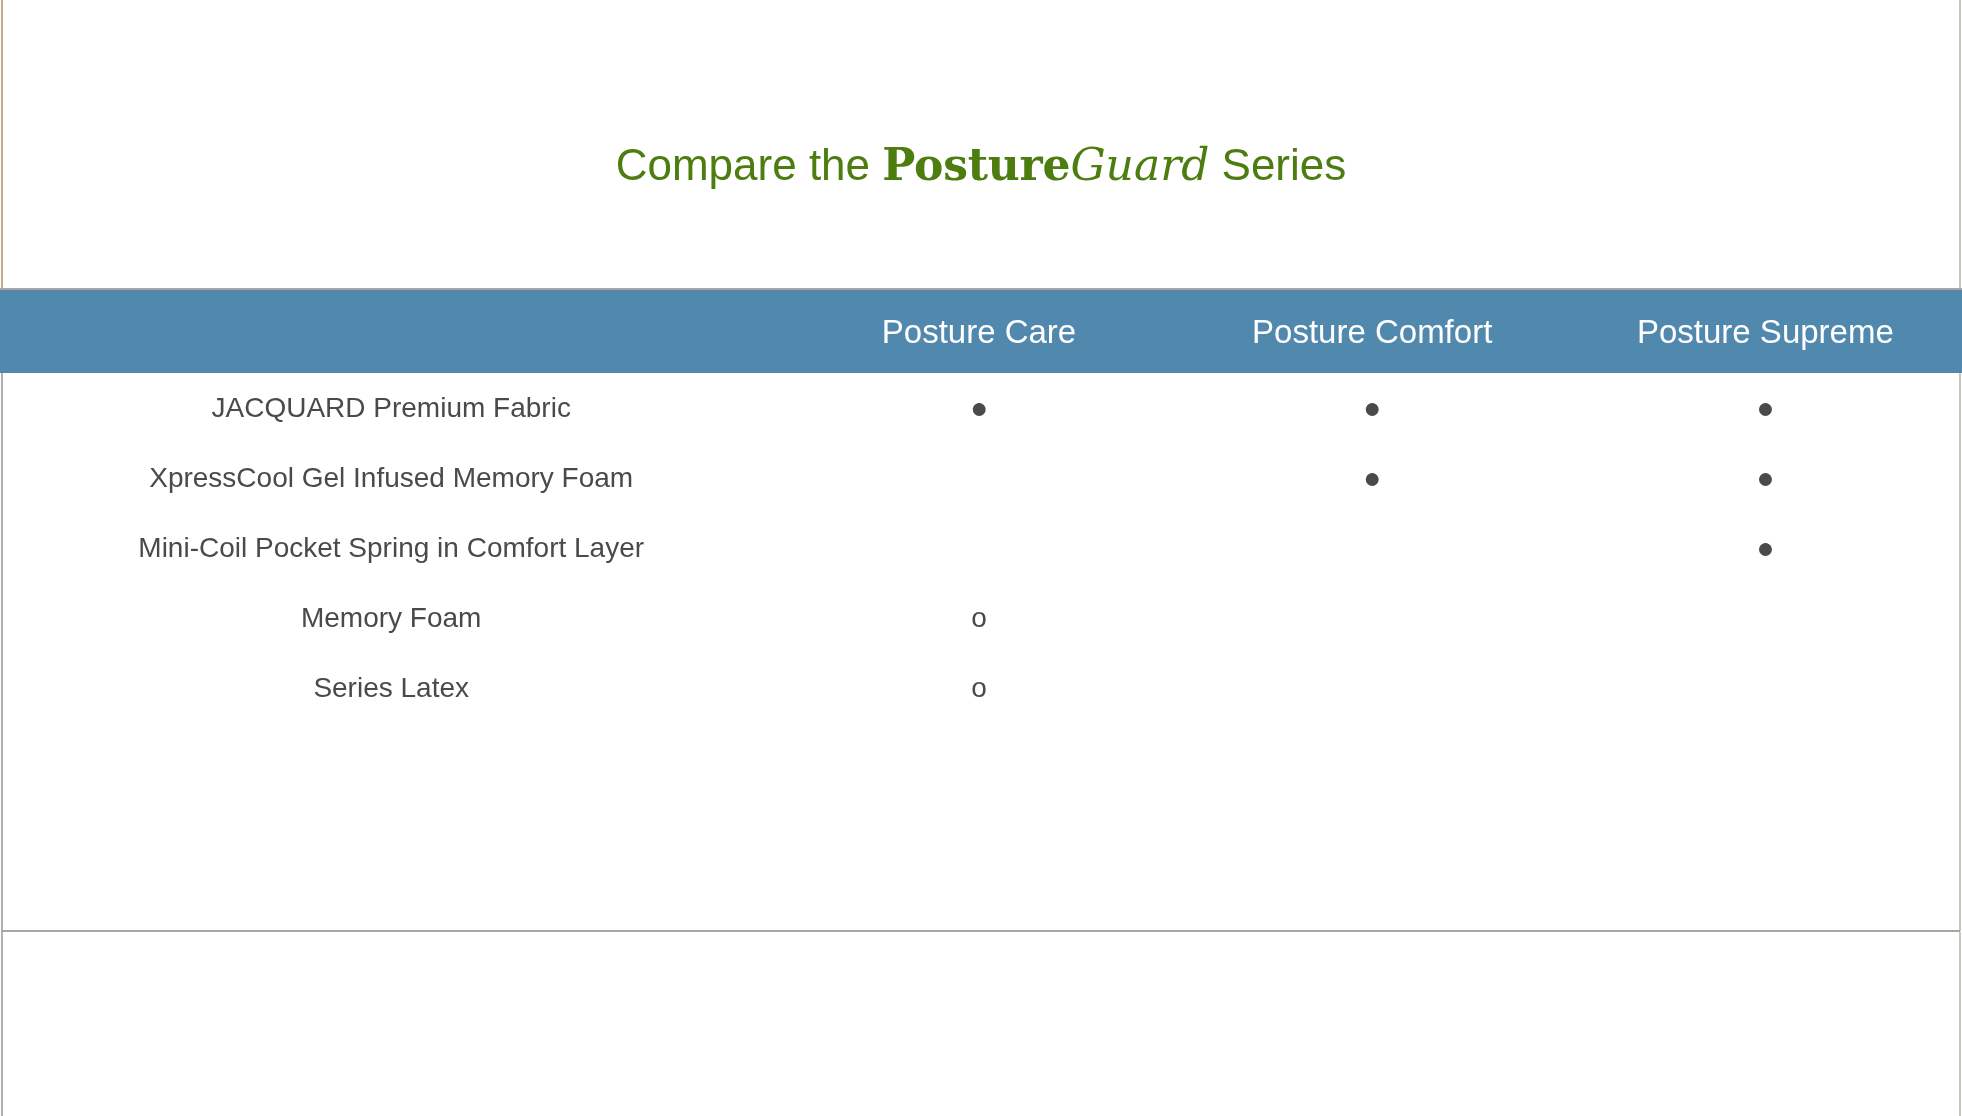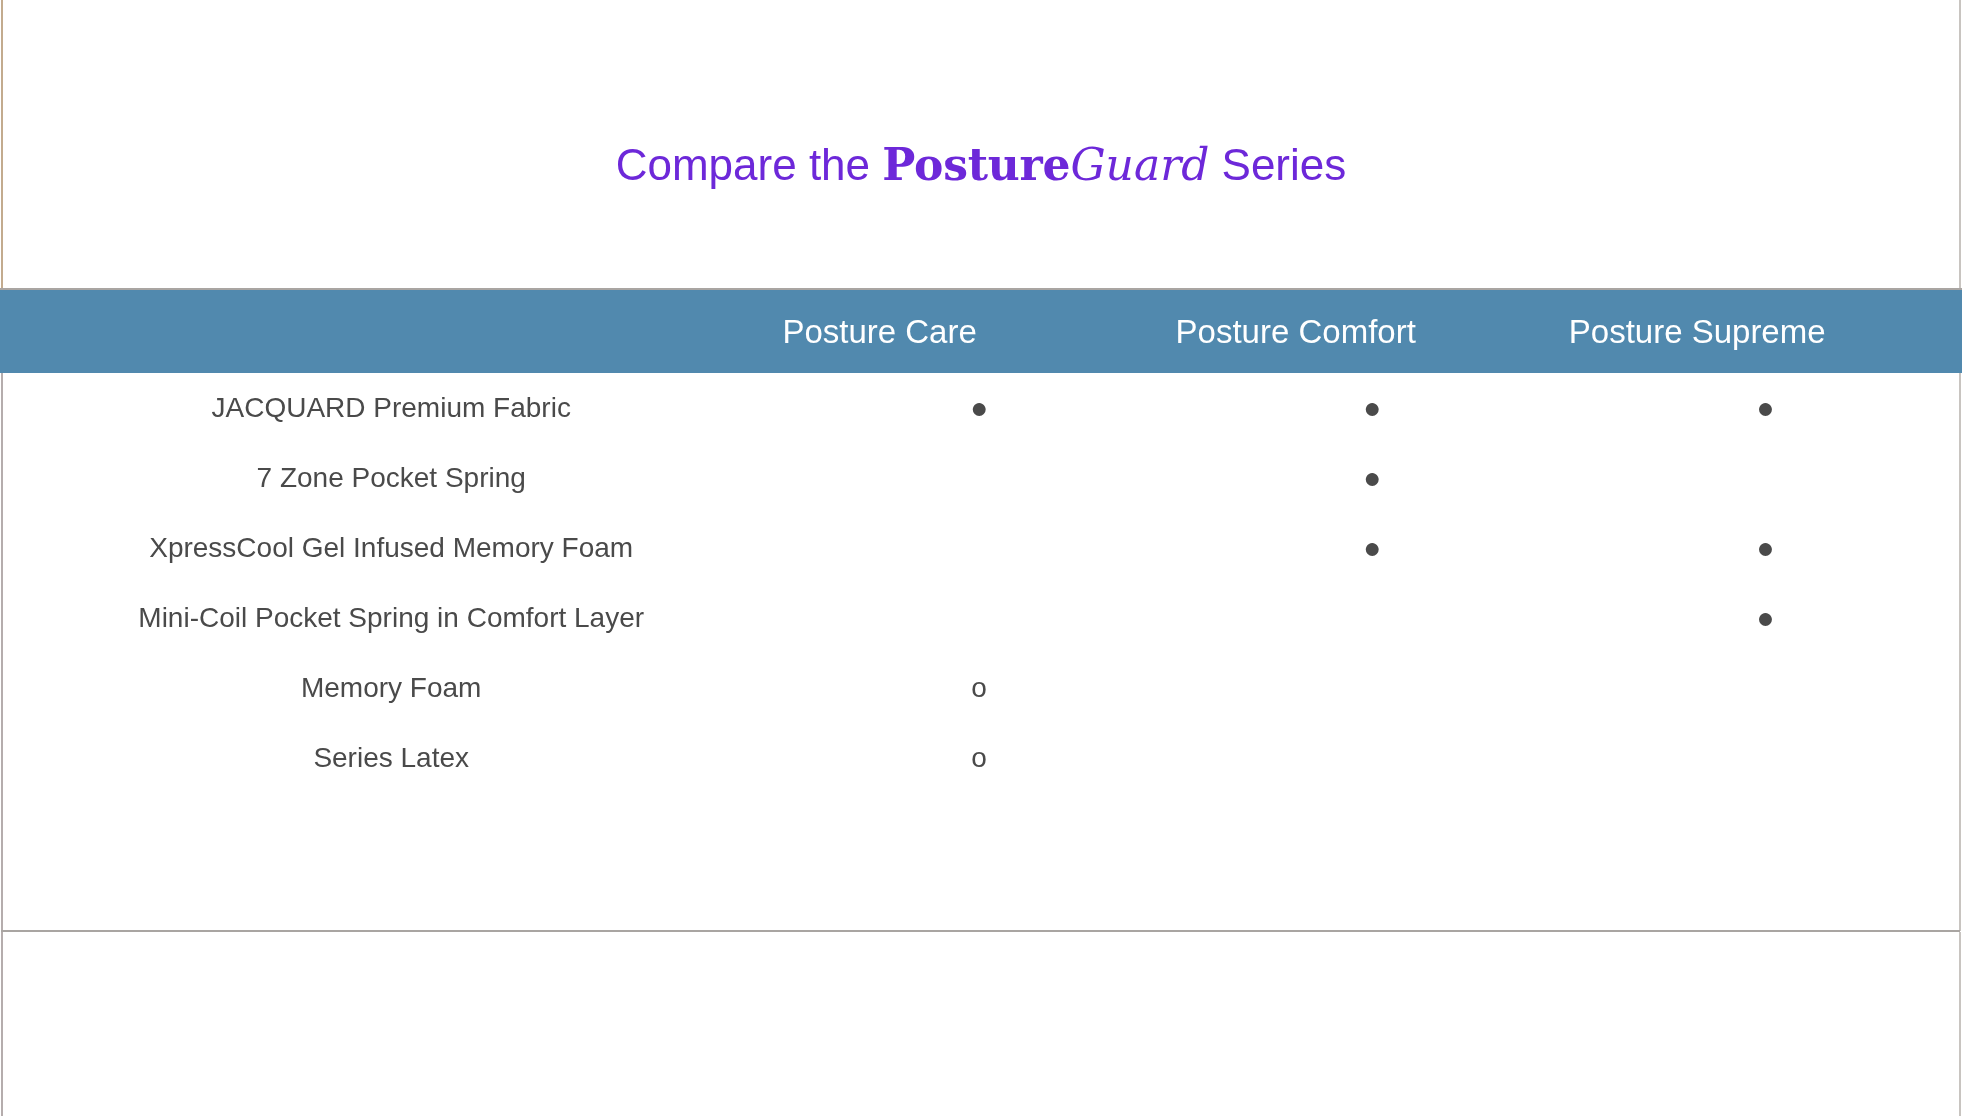--- a/index.html
+++ b/index.html
@@ -67,21 +67,21 @@
   }
 
   
   .title {
     position: absolute;
     left: 0;
     top: 112px;
     width: 1962px;
     text-align: center;
     font-size: 44px;
-    color: #6d28d9;
+    color: #4d7c0f;
     line-height: 1.1;
     white-space: nowrap;
   }
   .title .t-plain {
     font-family: "Liberation Sans", sans-serif;
     font-weight: 400;
   }
   .title .t-brand-bold {
     font-family: "DejaVu Serif", serif;
     font-weight: 700;
@@ -111,21 +111,21 @@
     height: 84px;
     background: #5189ae;
     border-top: 2px solid #a9a5a2;
   }
   .thead-row th {
     padding: 0;
     margin: 0;
     font-weight: 400;
     font-size: 33px;
     color: #ffffff;
-    text-align: left;
+    text-align: center;
     vertical-align: middle;
     white-space: nowrap;
   }
   .thead-row th.feature-head { text-align: left; }
 
   .body-row { height: 70px; }
   .body-row td {
     padding: 12px;
     margin: 0;
     vertical-align: middle;
@@ -191,26 +191,20 @@
   <tbody>
 
     <tr class="body-row">
       <td class="feature-cell">JACQUARD Premium Fabric</td>
       <td class="mark-cell"><span class="mark-included">●</span></td>
       <td class="mark-cell"><span class="mark-included">●</span></td>
       <td class="mark-cell"><span class="mark-included">●</span></td>
     </tr>
 
 
-    <tr class="body-row">
-      <td class="feature-cell">7 Zone Pocket Spring</td>
-      <td class="mark-cell"><span class="mark-empty"></span></td>
-      <td class="mark-cell"><span class="mark-included">●</span></td>
-      <td class="mark-cell"><span class="mark-empty"></span></td>
-    </tr>
 
     <tr class="body-row">
       <td class="feature-cell">XpressCool Gel Infused Memory Foam</td>
       <td class="mark-cell"><span class="mark-empty"></span></td>
       <td class="mark-cell"><span class="mark-included">●</span></td>
       <td class="mark-cell"><span class="mark-included">●</span></td>
     </tr>
 
     <tr class="body-row">
       <td class="feature-cell">Mini-Coil Pocket Spring in Comfort Layer</td>

